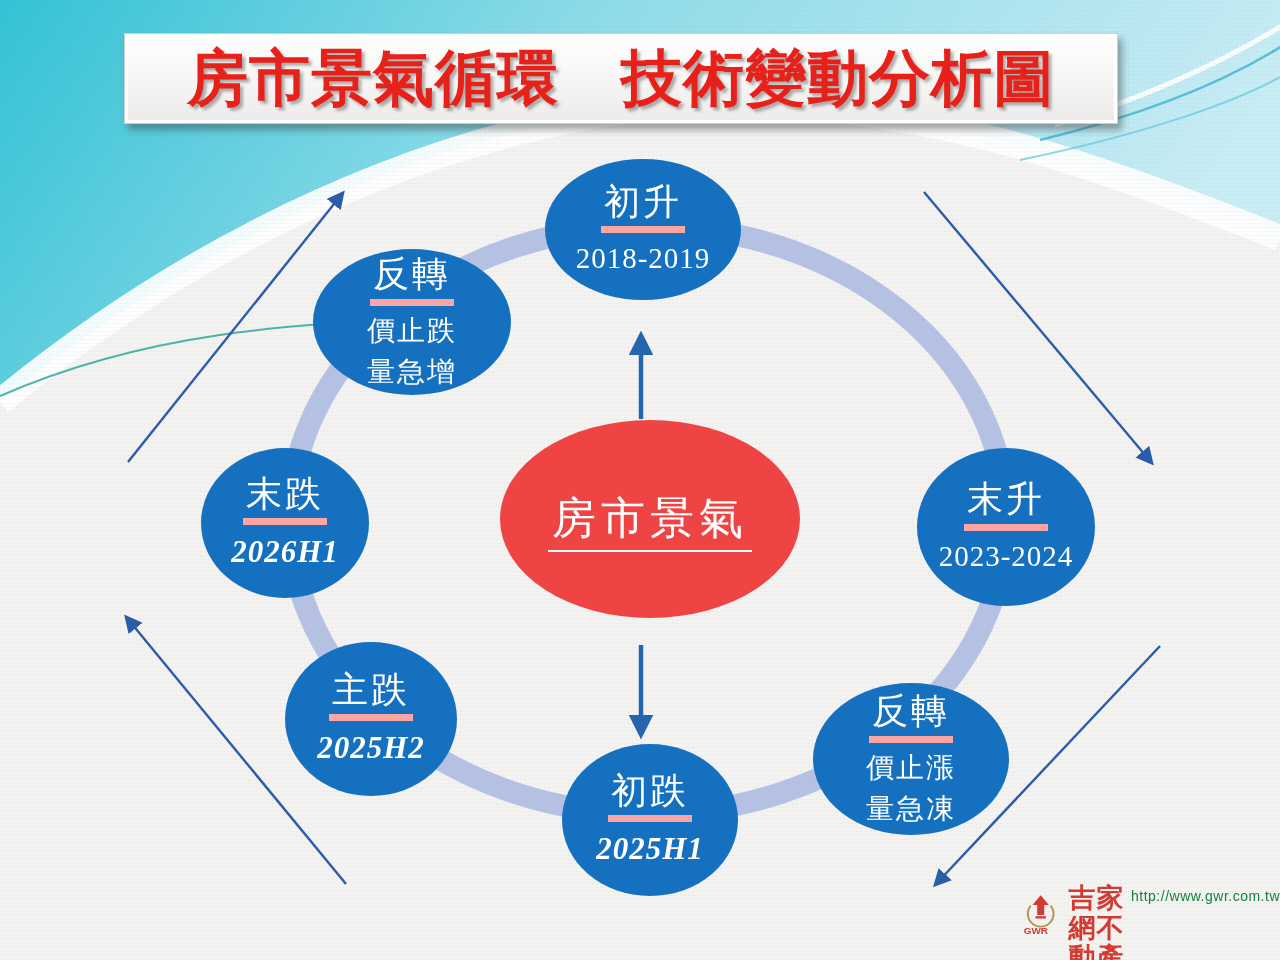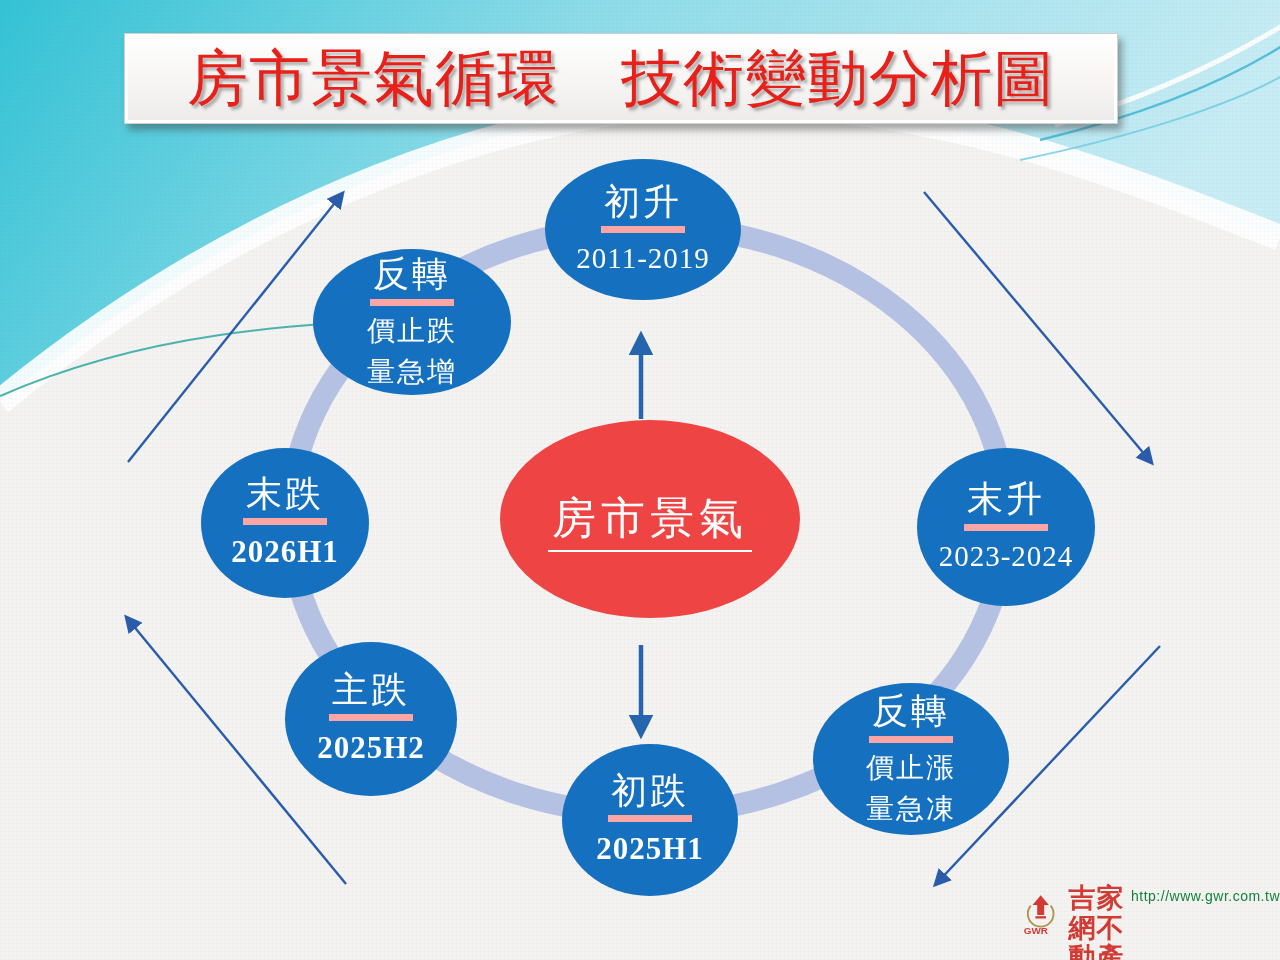--- a/index.html
+++ b/index.html
@@ -11,30 +11,30 @@
       repeating-linear-gradient(90deg, rgba(110,120,140,0.025) 0 1px, transparent 1px 4px);}
   .bg-svg{position:absolute;inset:0;z-index:1;}
   .diagram-svg{position:absolute;inset:0;z-index:4;}
 
   
   .title-banner{position:absolute;left:124px;top:33px;width:992px;height:89px;z-index:5;
     background:linear-gradient(180deg,#ffffff 0%,#f6f5f3 55%,#ecebe9 100%);
     border:1px solid #d0cfcd;
     box-shadow:4px 6px 7px rgba(60,60,60,0.45), inset 0 0 0 3px #ffffff;
     display:flex;align-items:center;justify-content:center;}
-  .title-text{color:#e8201a;font-size:61px;font-weight:normal;letter-spacing:1px;white-space:nowrap;
+  .title-text{color:#e8201a;font-size:61px;font-weight:bold;letter-spacing:1px;white-space:nowrap;
     text-shadow:3px 3px 3px rgba(110,110,110,0.55);}
 
   
   .node{position:absolute;z-index:6;border-radius:50%;background:#1571bf;
     display:flex;flex-direction:column;align-items:center;justify-content:center;color:#fff;text-align:center;}
   .nlabel{display:inline-block;font-size:36px;letter-spacing:3px;border-bottom:7px solid #fca5a5;
     padding:0 3px 5px;line-height:1.05;}
   .nline{display:inline-block;font-size:29px;margin-top:9px;letter-spacing:1px;}
-  .nline.bold{font-weight:bold;font-size:31px;}
+  .nline.bold{font-weight:bold;font-size:31px;font-style:italic;}
   .nsub{display:inline-block;font-size:28px;margin-top:9px;letter-spacing:2px;line-height:1.15;}
 
   .node-top{left:545px;top:159px;width:196px;height:141px;}
   .node-tr{left:795px;top:242px;width:180px;height:141px;}
   .node-right{left:917px;top:448px;width:178px;height:158px;text-align:center;}
   .node-br{left:813px;top:683px;width:196px;height:152px;}
   .node-bottom{left:562px;top:744px;width:176px;height:152px;}
   .node-bl{left:285px;top:642px;width:172px;height:154px;}
   .node-left{left:201px;top:448px;width:168px;height:150px;}
   .node-tl{left:313px;top:249px;width:198px;height:146px;}
@@ -96,21 +96,21 @@
     <line x1="128" y1="462" x2="342" y2="194" stroke="#2a5caa" stroke-width="2.4" marker-end="url(#ahThin)"></line>
     <line x1="924" y1="192" x2="1151" y2="462" stroke="#2a5caa" stroke-width="2.4" marker-end="url(#ahThin)"></line>
     <line x1="346" y1="884" x2="127" y2="618" stroke="#2a5caa" stroke-width="2.4" marker-end="url(#ahThin)"></line>
     <line x1="1160" y1="646" x2="936" y2="884" stroke="#2a5caa" stroke-width="2.4" marker-end="url(#ahThin)"></line>
 
     <polygon points="1019,574 1035,574 1027,586" fill="#2f5fae" opacity="0.85"></polygon>
   </svg>
 
   <div class="node node-top">
     <span class="nlabel">初升</span>
-    <span class="nline">2011-2019</span>
+    <span class="nline">2018-2019</span>
   </div>
 
 
   <div class="node node-right">
     <span class="nlabel">末升</span>
     <span class="nline">2023-2024</span>
   </div>
 
   <div class="node node-br">
     <span class="nlabel">反轉</span>

